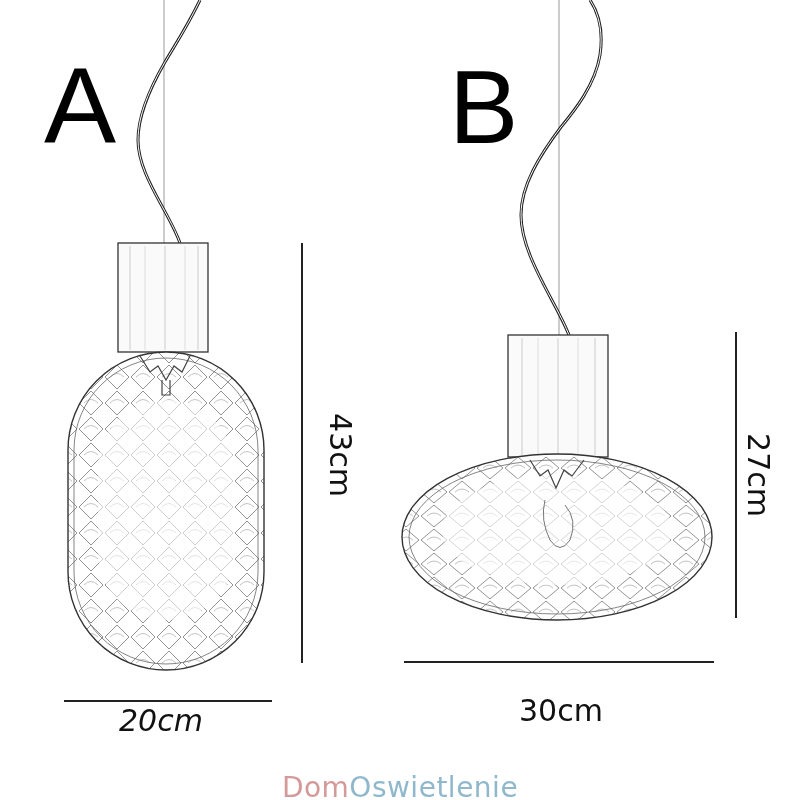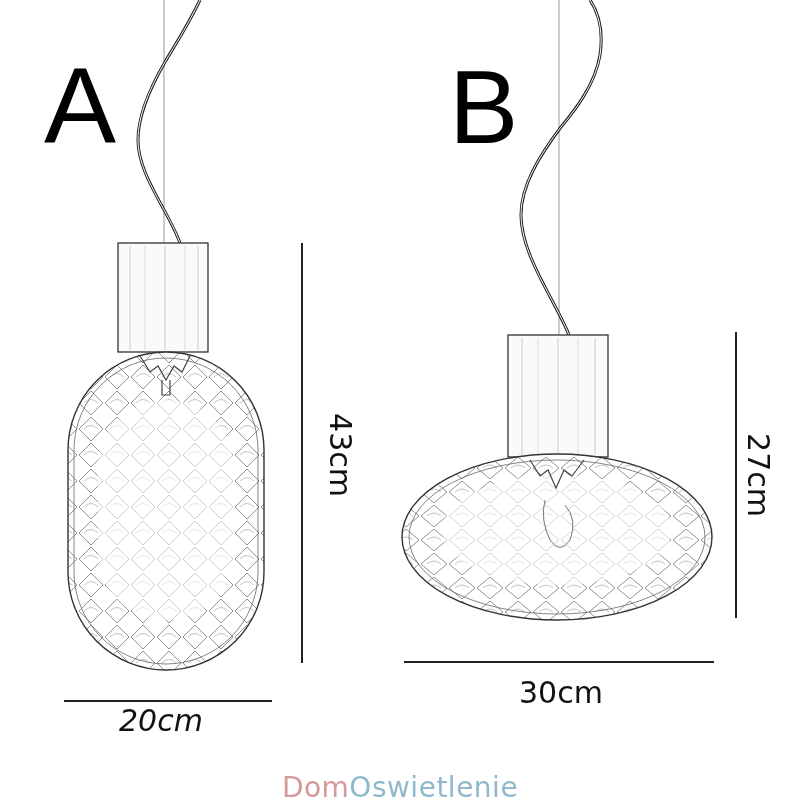--- a/index.html
+++ b/index.html
@@ -4,21 +4,21 @@
 <style>
   html, body { margin:0; padding:0; background:#ffffff; }
   body { width:800px; height:800px; position:relative; overflow:hidden;
          font-family:"DejaVu Sans", sans-serif; }
   .letter { position:absolute; font-family:"Liberation Sans", sans-serif; font-weight:400;
             color:#000; line-height:1; }
   #label-a { left:44px; top:52px; font-size:108px; }
   #label-b { left:449px; top:55px; font-size:104px; }
   .dim { position:absolute; font-family:"DejaVu Sans", sans-serif; color:#111; font-size:30px; line-height:1; white-space:nowrap; }
   #dim-a-w { left:119px; top:706px;font-style:italic; }
-  #dim-b-w { left:519px; top:678px; }
+  #dim-b-w { left:519px; top:696px; }
   #dim-a-h { left:290px; top:440px; transform:rotate(90deg); transform-origin:center; width:100px; text-align:center; }
   #dim-b-h { left:708px; top:460px; transform:rotate(90deg); transform-origin:center; width:100px; text-align:center; }
   #art { position:absolute; left:0; top:0; }
   .wm { position:absolute; left:0; width:800px; top:771px; text-align:center; font-family:"DejaVu Sans", sans-serif; font-size:28px; letter-spacing:0.5px; }
   .wm .dom { color:var(--c1); }
   .wm .osw { color:var(--c2); }
 </style>
 </head>
 <body>
 

